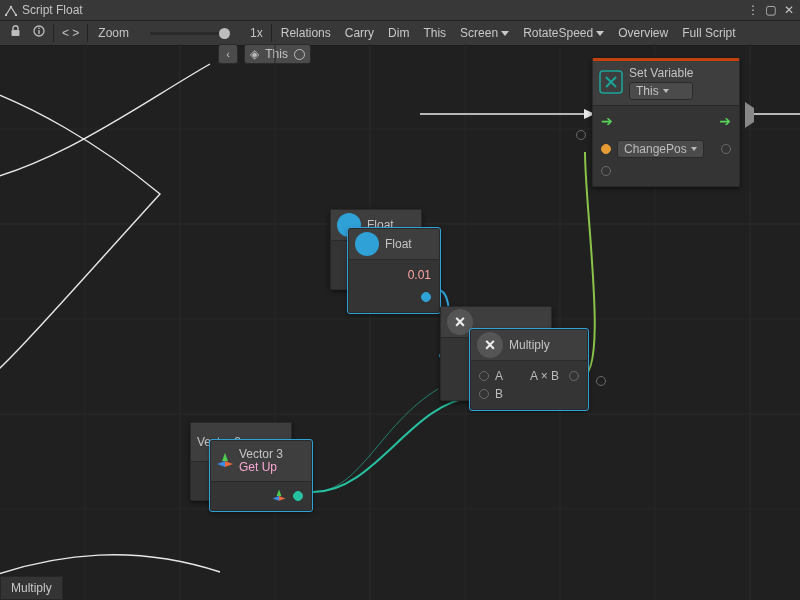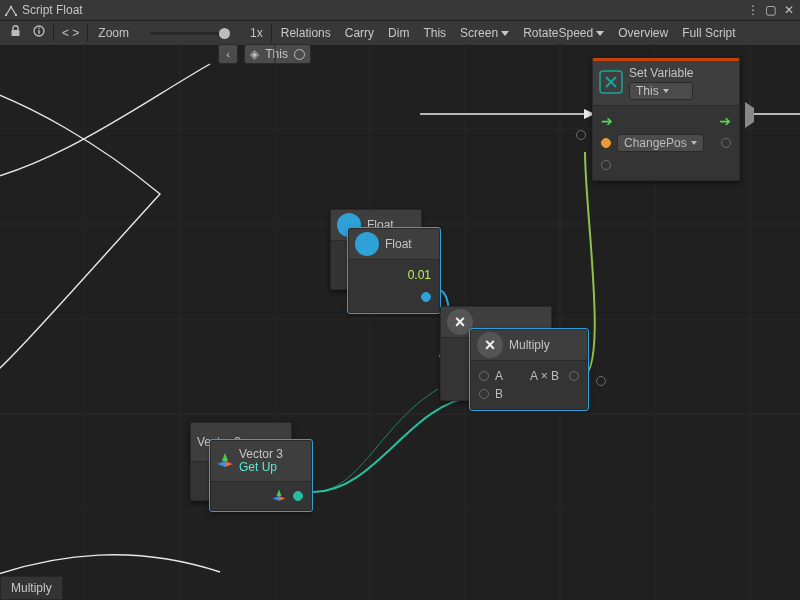--- a/index.html
+++ b/index.html
@@ -162,21 +162,21 @@
     <div class="body" style="height:36px"></div>
   </div>
 
   <div class="node selected" style="left:348px;top:184px;width:90px">
     <div class="head">
       <span class="bigcircle"></span>
       <span>Float</span>
     </div>
     <div class="body">
       <div class="row" style="justify-content:flex-end">
-          <span style="color:#bef264">0.01</span>
+          <span style="color:#fca5a5">0.01</span>
         </div>
       <div class="row" style="justify-content:flex-end;margin-top:4px">
           <span class="port fill-b"></span>
         </div>
     </div>
   </div>
 
   <div class="node ghost" style="left:440px;top:262px;width:110px">
     <div class="head">
         <span class="bigX">×</span>
@@ -215,21 +215,21 @@
 
   <div class="node selected" style="left:210px;top:396px;width:100px">
     <div class="head" style="height:40px">
       <span class="axes">
           <span class="up"></span>
           <span class="bl"></span>
           <span class="rr"></span>
         </span>
       <span style="display:flex;flex-direction:column;line-height:13px">
         <span>Vector 3</span>
-        <span style="color:#5eead4">Get Up</span>
+        <span style="color:#f9a8d4">Get Up</span>
       </span>
     </div>
     <div class="body" style="display:flex;justify-content:flex-end;align-items:center;gap:6px">
       <span class="axes" style="transform:scale(.8)">
           <span class="up"></span>
           <span class="bl"></span>
           <span class="rr"></span>
         </span>
       <span class="port fill-t"></span>
     </div>
@@ -249,21 +249,21 @@
             <span>This</span>
             <span class="tri"></span>
           </span>
       </span>
     </div>
     <div class="body">
       <div class="row" style="justify-content:space-between">
         <span class="flowarrow">➔</span>
         <span class="flowarrow">➔</span>
       </div>
-      <div class="row" style="margin-top:4px">
+      <div class="row" style="margin-top:10px">
         <span class="port fill-o"></span>
         <span class="pill">
             <span>ChangePos</span>
             <span class="tri"></span>
           </span>
         <span style="flex:1"></span>
         <span class="port dim"></span>
       </div>
       <div class="row" style="margin-top:4px">
         <span class="port dim"></span>

